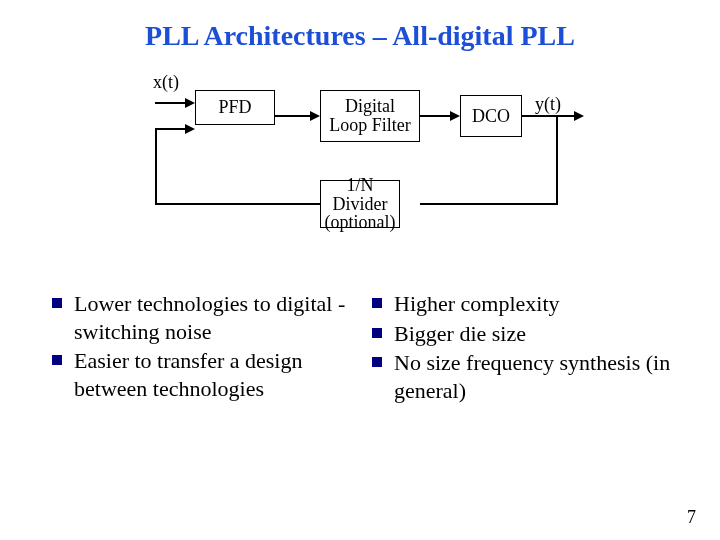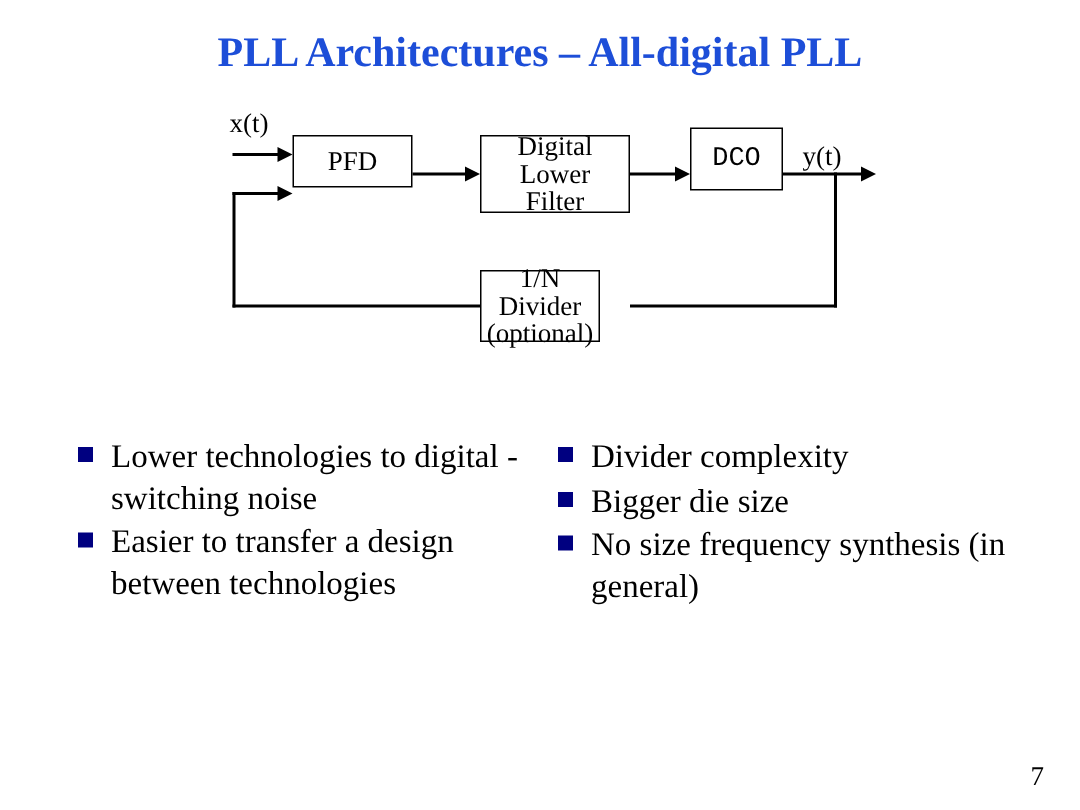--- a/index.html
+++ b/index.html
@@ -91,23 +91,23 @@
 
 <div class="diagram">
 
   <div class="label" style="left:153px; top:0px;">x(t)</div>
 
   <div class="block" style="left:195px; top:18px; width:80px; height:35px;">
       <span>PFD</span>
     </div>
 
   <div class="block" style="left:320px; top:18px; width:100px; height:52px; white-space:pre-line;"><span>Digital
-Lower Filter</span></div>
+Loop Filter</span></div>
 
-  <div class="block" style="left:460px; top:13px; width:62px; height:42px;font-family:Liberation Mono, monospace;">
+  <div class="block" style="left:460px; top:23px; width:62px; height:42px;">
       <span>DCO</span>
     </div>
 
   <div class="block" style="left:320px; top:108px; width:80px; height:48px; white-space:pre-line;"><span>1/N Divider
 (optional)</span></div>
 
   <div class="label" style="left:535px; top:22px;">y(t)</div>
 
   <div class="line hline" style="left:155px; top:30px; width:32px;"></div>
   <div class="arrow-right" style="left:185px; top:26px;"></div>
@@ -136,20 +136,20 @@
 
 <div class="columns">
   <div class="col">
     <ul>
       <li>Lower technologies to digital -switching noise</li>
       <li>Easier to transfer a design between technologies</li>
     </ul>
   </div>
   <div class="col">
     <ul>
-      <li>Divider complexity</li>
+      <li>Higher complexity</li>
       <li>Bigger die size</li>
       <li>No size frequency synthesis (in general)</li>
     </ul>
   </div>
 </div>
 
 <div class="pagenum">7</div>
 
 </body></html>

